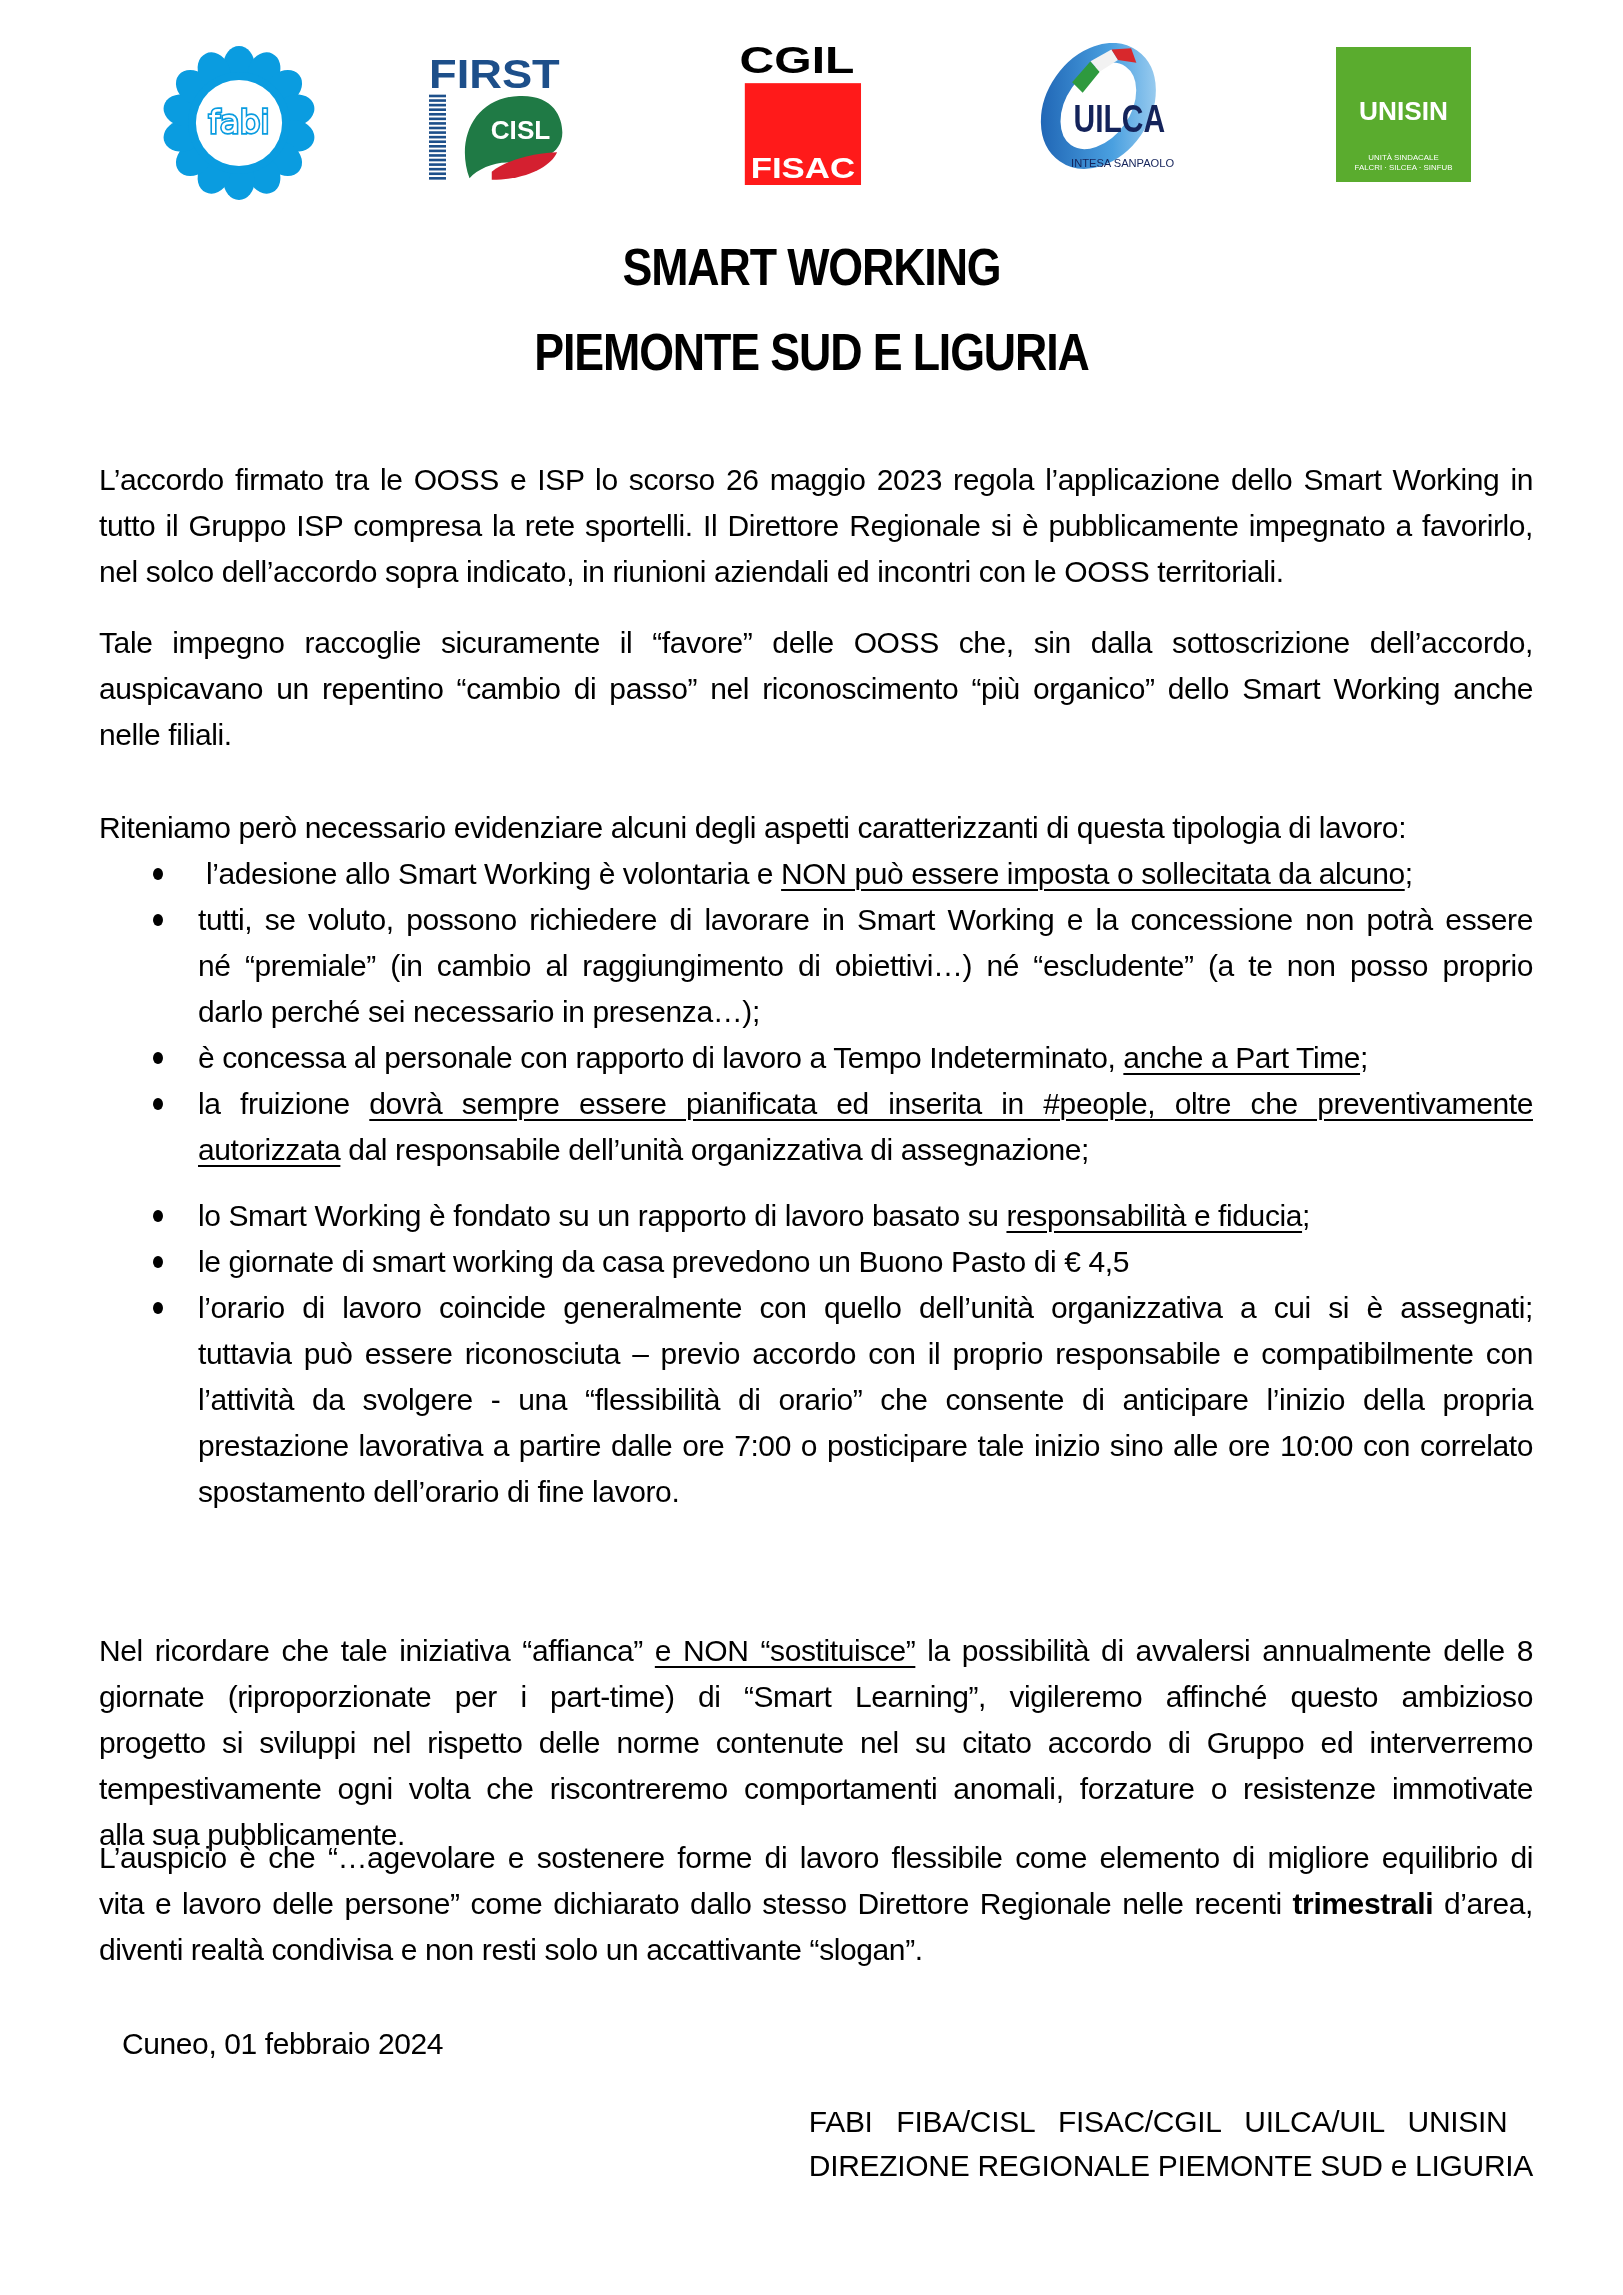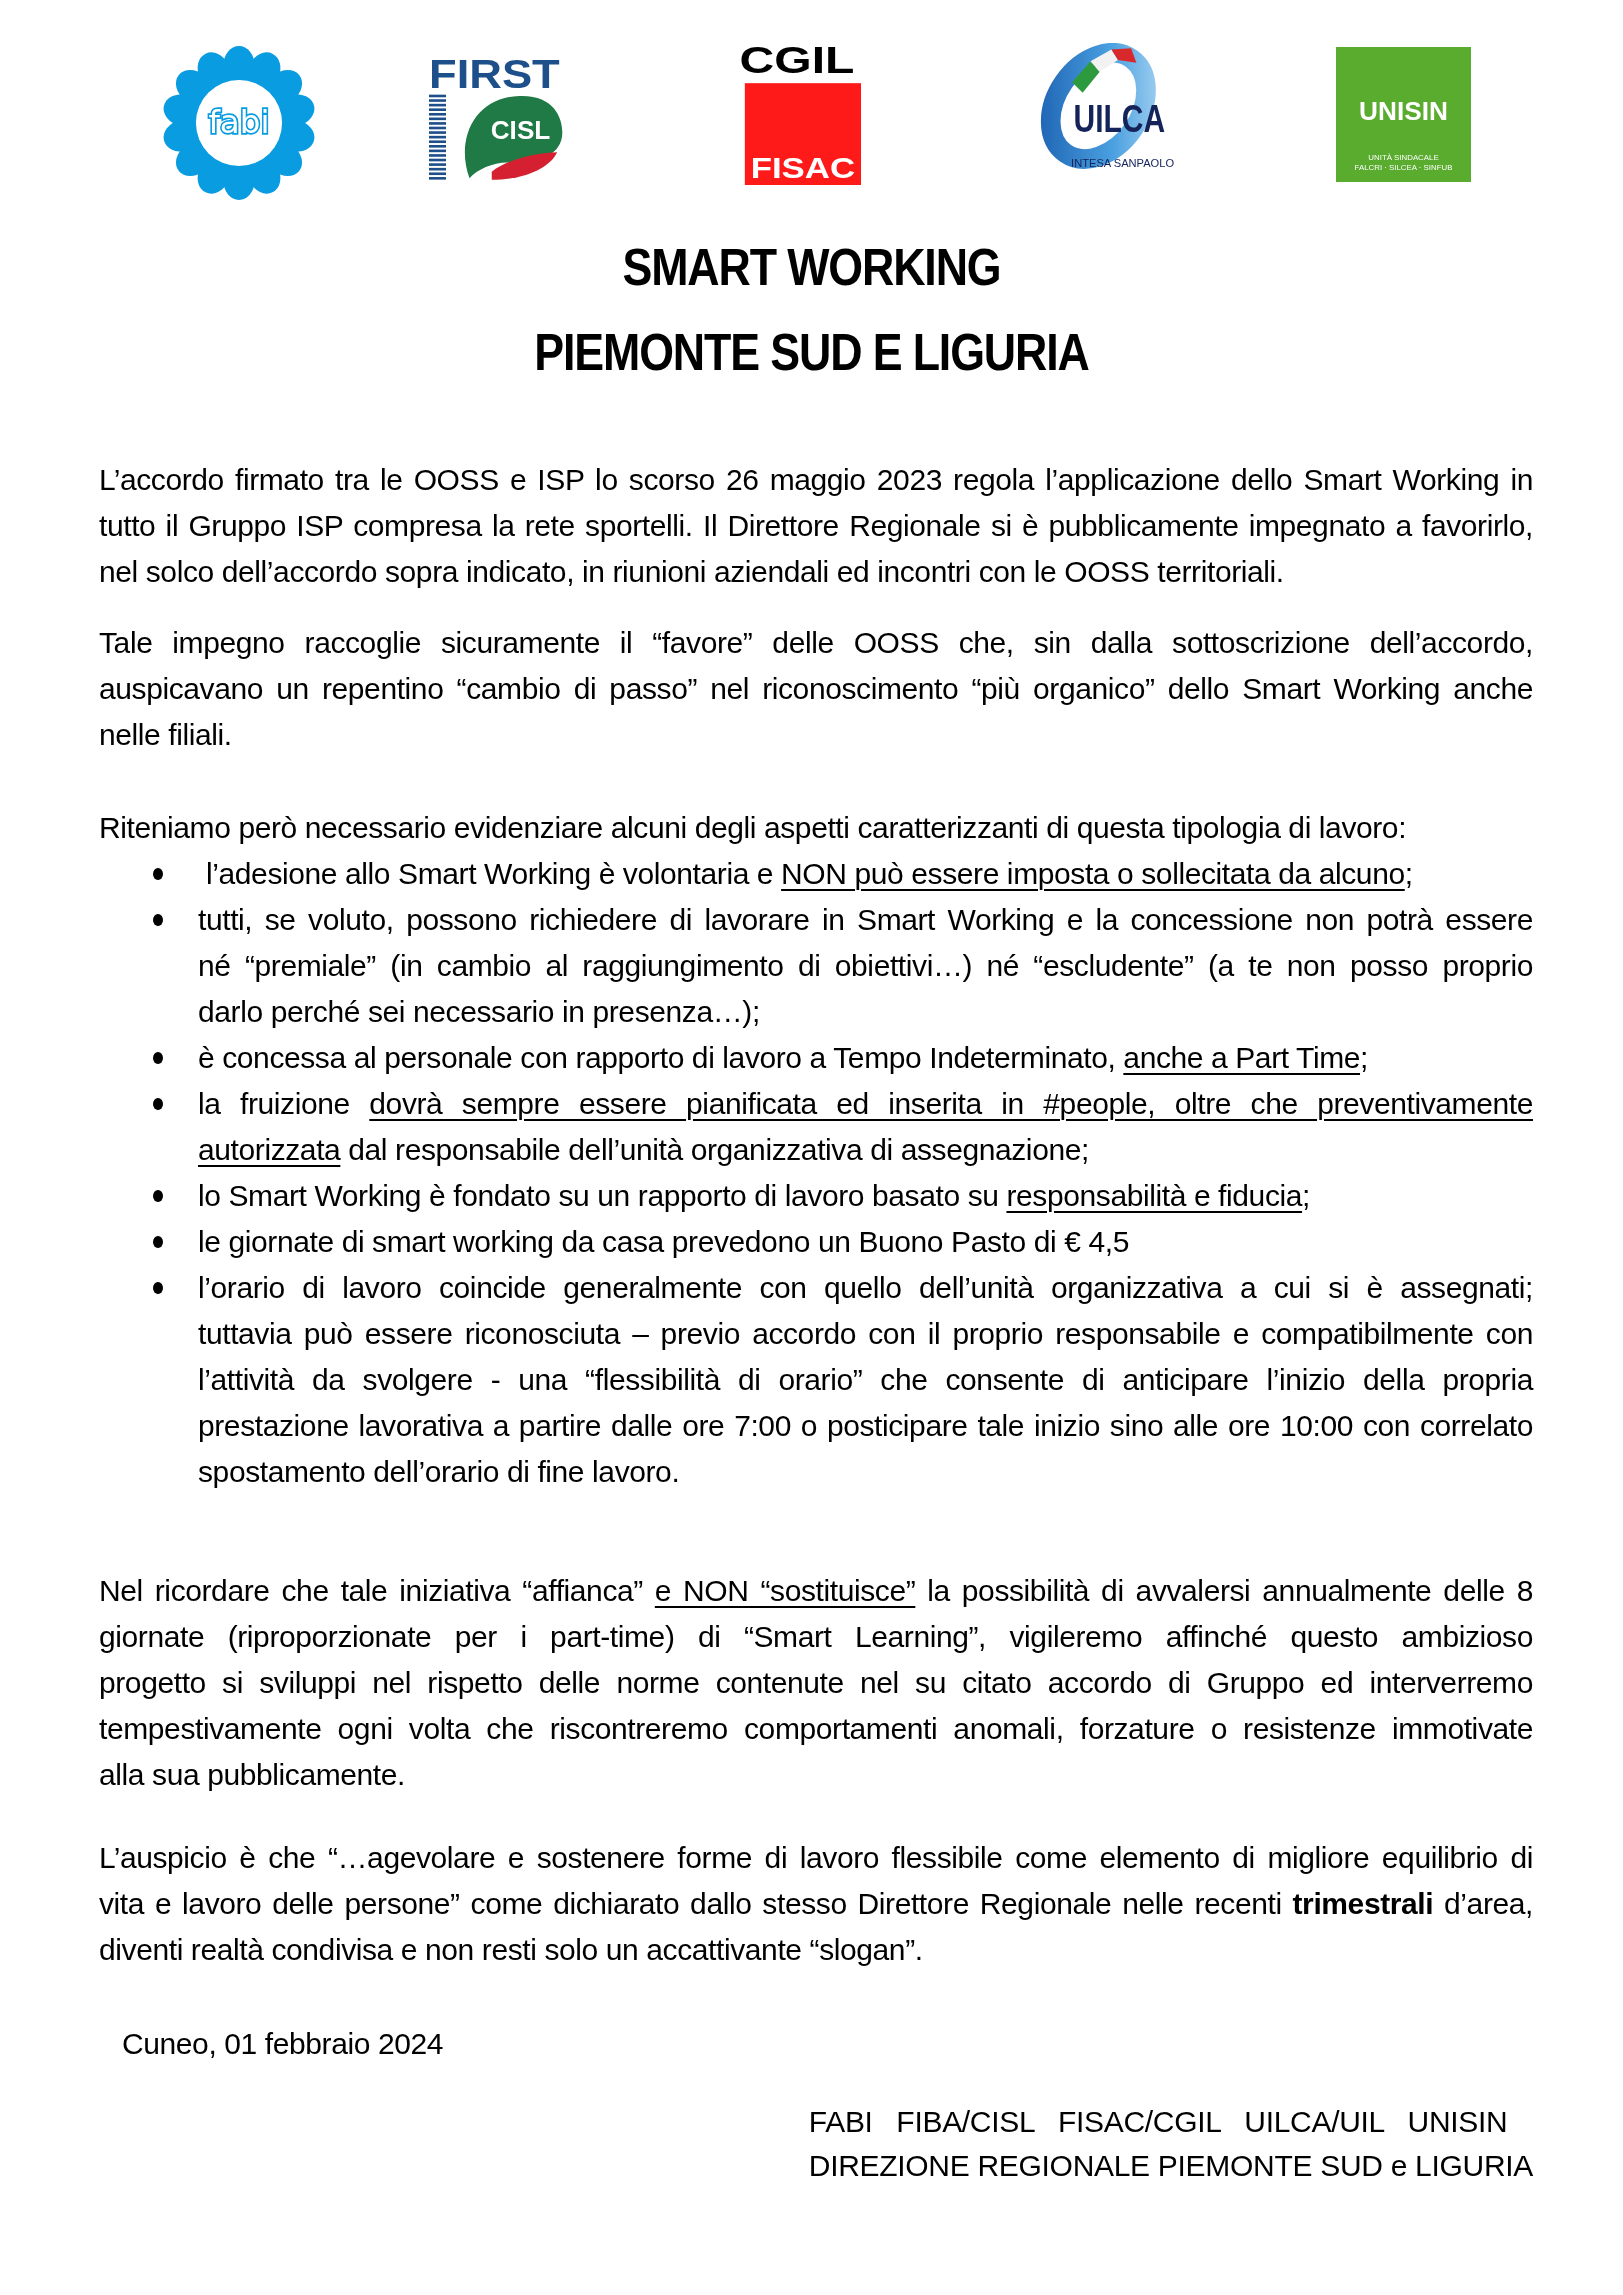--- a/index.html
+++ b/index.html
@@ -157,37 +157,37 @@
       <span class="bullet-dot"></span>
       <span class="line left" style="display: block;"><span>è concessa al personale con rapporto di lavoro a Tempo Indeterminato, </span><u>anche a Part Time</u><span>;</span></span>
     </div>
     <div class="bullet-item">
       <span class="bullet-dot"></span>
       <span class="line" style="display: block;"><span>la fruizione </span><u>dovrà sempre essere pianificata ed inserita in #people, oltre che preventivamente</u></span>
       <span class="line left" style="display: block;"><u>autorizzata</u><span> dal responsabile dell’unità organizzativa di assegnazione;</span></span>
     </div>
     <div class="bullet-item">
       <span class="bullet-dot"></span>
-      <span class="line left" style="display: block;"><span>lo Smart Working è fondato su un rapporto di lavoro basato su </span><u>responsabilità e fiducia</u><span>;</span></span>
+      <span class="line left" style="display: block; margin-top: 20px;"><span>lo Smart Working è fondato su un rapporto di lavoro basato su </span><u>responsabilità e fiducia</u><span>;</span></span>
     </div>
     <div class="bullet-item">
       <span class="bullet-dot"></span>
       <span class="line left" style="display: block;"><span>le giornate di smart working da casa prevedono un Buono Pasto di € 4,5</span></span>
     </div>
     <div class="bullet-item">
       <span class="bullet-dot"></span>
       <span class="line" style="display: block;"><span>l’orario di lavoro coincide generalmente con quello dell’unità organizzativa a cui si è assegnati;</span></span>
       <span class="line" style="display: block;"><span>tuttavia può essere riconosciuta – previo accordo con il proprio responsabile e compatibilmente con</span></span>
       <span class="line" style="display: block;"><span>l’attività da svolgere - una “flessibilità di orario” che consente di anticipare l’inizio della propria</span></span>
       <span class="line" style="display: block;"><span>prestazione lavorativa a partire dalle ore 7:00 o posticipare tale inizio sino alle ore 10:00 con correlato</span></span>
       <span class="line left" style="display: block;"><span>spostamento dell’orario di fine lavoro.</span></span>
     </div>
   </div>
 
-<div class="text" style="top:1568px">
+<div class="text" style="top:1628px">
   <span class="line" style="display: block;"><span>Nel ricordare che tale iniziativa “affianca” </span><u>e NON “sostituisce”</u><span> la possibilità di avvalersi annualmente delle 8</span></span>
   <span class="line" style="display: block;">giornate (riproporzionate per i part-time) di “Smart Learning”, vigileremo affinché questo ambizioso</span>
   <span class="line" style="display: block;">progetto si sviluppi nel rispetto delle norme contenute nel su citato accordo di Gruppo ed interverremo</span>
   <span class="line" style="display: block;">tempestivamente ogni volta che riscontreremo comportamenti anomali, forzature o resistenze immotivate</span>
   <span class="line left" style="display: block;">alla sua pubblicamente.</span>
 </div>
 
 <div class="text" style="top:1835px">
   <span class="line" style="display: block;">L’auspicio è che “…agevolare e sostenere forme di lavoro flessibile come elemento di migliore equilibrio di</span>
   <span class="line" style="display: block;"><span>vita e lavoro delle persone” come dichiarato dallo stesso Direttore Regionale nelle recenti </span><b>trimestrali</b><span> d’area,</span></span>

